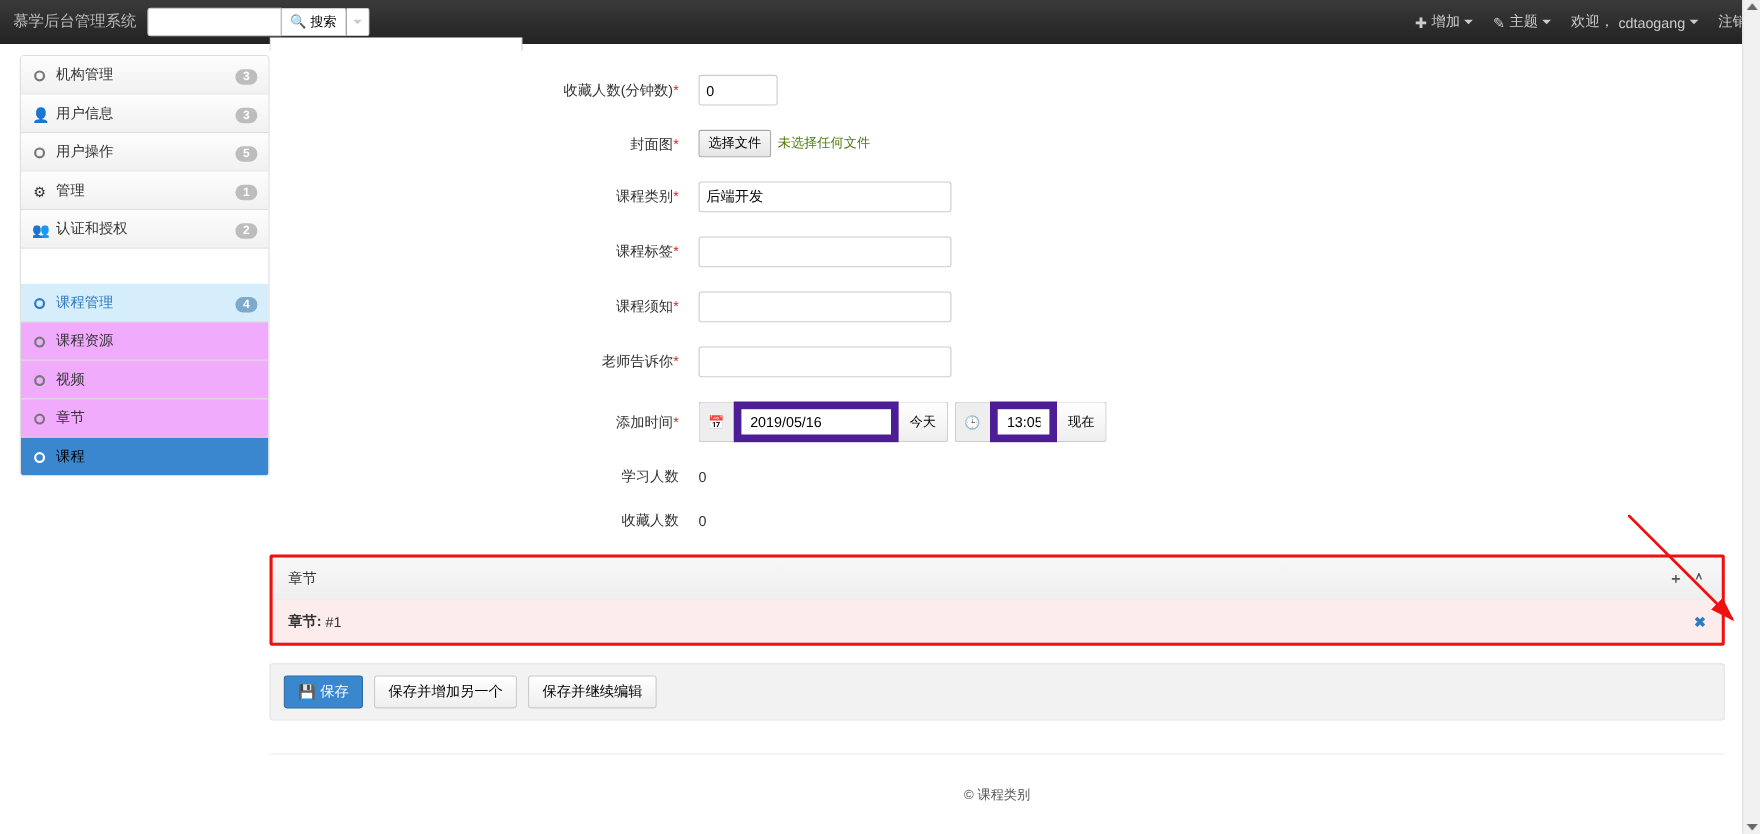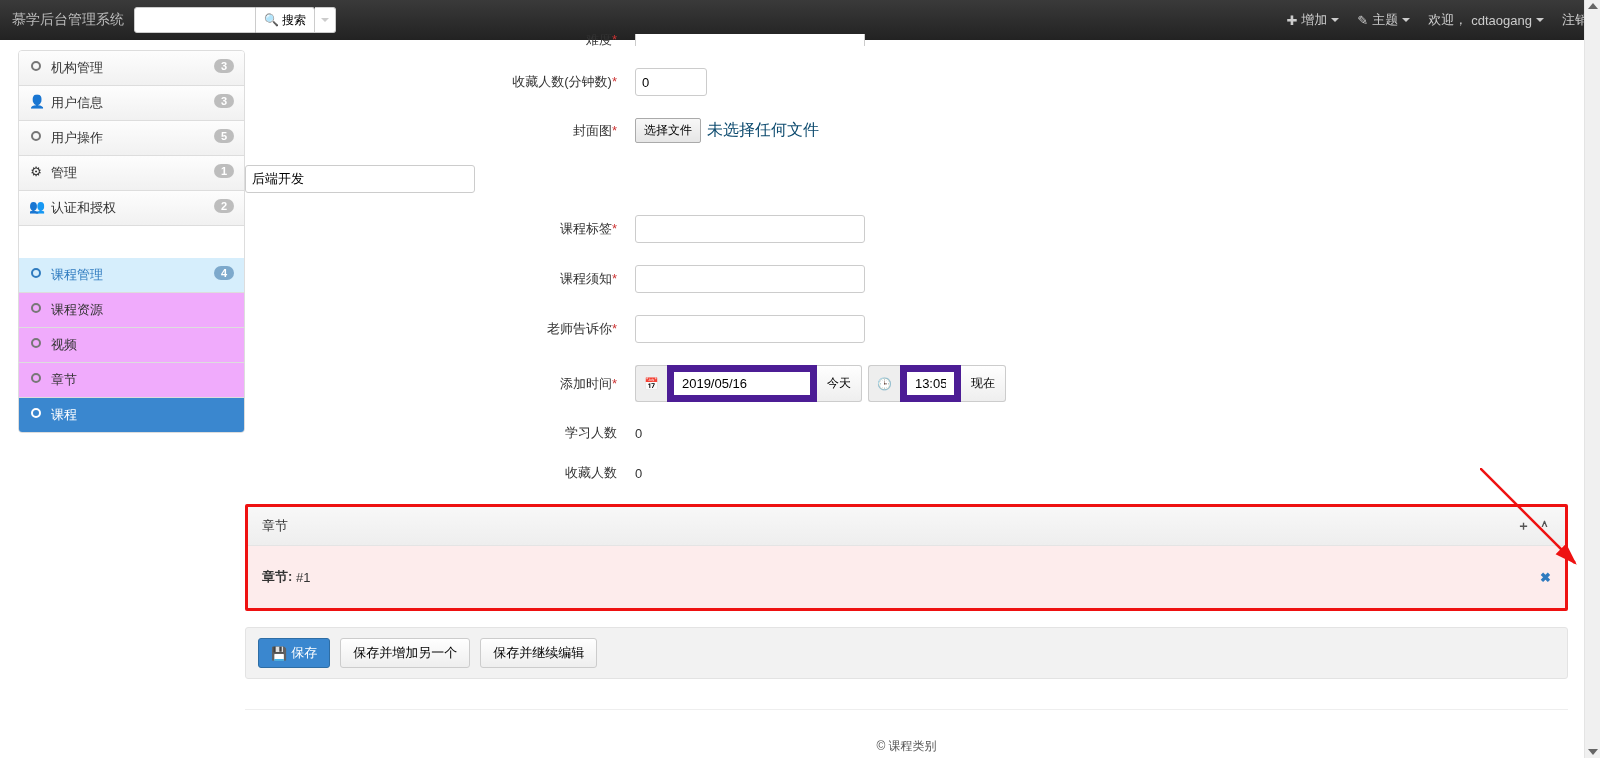--- a/index.html
+++ b/index.html
@@ -19,55 +19,55 @@
   
   .scroll-ind { position: fixed; right: 0; top: 0; width: 16px; height: 100%; background: #f0f0f0; border-left:1px solid #e4e4e4; }
   .scroll-up { position:absolute; top:3px; left:3px; width:0; height:0; border-left:5px solid transparent; border-right:5px solid transparent; border-bottom:6px solid #666; }
   .scroll-down { position:absolute; bottom:3px; left:3px; width:0; height:0; border-left:5px solid transparent; border-right:5px solid transparent; border-top:6px solid #666; }
 
   .layout { display: flex; }
 
   
   .sidebar { width: 245px; padding: 10px 0 10px 18px; }
   .menu { border: 1px solid #ddd; border-radius: 4px; overflow: hidden; }
-  .menu-item { display: flex; align-items: flex-start; padding: 8px 10px; background: linear-gradient(#fdfdfd,#f1f1f1); border-bottom: 1px solid #ddd; cursor: pointer; font-size: 13px; gap:8px; }
+  .menu-item { display: flex; align-items: flex-end; padding: 8px 10px; background: linear-gradient(#fdfdfd,#f1f1f1); border-bottom: 1px solid #ddd; cursor: pointer; font-size: 13px; gap:8px; }
   .menu-item:last-child { border-bottom: none; }
   .menu-item.plain { background: #f0abfc; }
   .menu-item.active-parent { background: #d6eefc; color:#2f7bbf;margin-top:32px; }
-  .menu-item.active { background: #3a87cf; color: #ffffff; }
+  .menu-item.active { background: #3a87cf; color: #000000; }
   .menu-item .ico { width: 14px; text-align:center; }
   .badge { margin-left: auto; background: #bdbdbd; color: #fff; border-radius: 10px; padding: 1px 7px; font-size: 11px; font-weight: bold; }
   .active-parent .badge { background:#7da9cc; }
 
   
   .main { flex: 1; padding: 0 18px 40px 0; margin-right: 14px; }
   .form { padding-top: 0; }
   .row { display: flex; align-items: center; margin: 22px 0; }
   .lbl { width: 390px; text-align: right; padding-right: 18px; font-size: 13px; }
   .req { color: #c33; }
   .ctrl { flex: 1; display:flex; align-items:center; gap:6px; }
   .inp { width: 230px; height: 28px; border: 1px solid #ccc; border-radius: 3px; padding: 3px 6px; font-size: 13px; }
   .inp-sm { width: 72px; }
   .file-btn { font-size: 12px; border:1px solid #aaa; background:linear-gradient(#f7f7f7,#e6e6e6); padding:3px 8px; border-radius:2px; cursor:pointer; }
-  .file-txt { font-size: 16px; color:#0c4a6e; }
+  .file-txt { font-size: 12px; color:#4d7c0f; }
   .static-val { font-size: 13px; }
 
   .input-group { display:flex; }
   .ig-addon { border:1px solid #ccc; background:#eee; padding:4px 8px; display:flex; align-items:center; font-size:12px; }
   .ig-addon.left { border-radius:3px 0 0 3px; border-right:none; }
   .ig-input { border:7px solid #4c1d95; padding:4px 8px; font-size:13px; width:150px; }
   .ig-btn { border:1px solid #ccc; border-left:none; background:linear-gradient(#fff,#eee); padding:4px 10px; border-radius:0 3px 3px 0; font-size:12px; cursor:pointer;text-align:center; }
   .ig-input.time { width:61px; }
 
   
   .panel-box { border: 3px solid #e11; border-radius: 2px; margin-top: 20px; }
   .panel-hd { display:flex; align-items:center; padding: 10px 14px; background: linear-gradient(#f8f8f8,#eee); border-bottom:1px solid #e4e4e4; font-size:13px; }
   .panel-hd-tools { margin-left:auto; display:flex; gap:8px; }
   .tool { cursor:pointer; font-weight:bold; color:#555; font-size:13px; }
-  .panel-row { display:flex; align-items:center; padding:22px 14px; background:#fdecec; font-size:13px; }
+  .panel-row { display:flex; align-items:center; padding:10px 14px; background:#fdecec; font-size:13px; }
   .panel-row .del { margin-left:auto; color:#2f7bbf; font-weight:bold; cursor:pointer; }
 
   
   .actions { background:#f2f2f2; border:1px solid #e3e3e3; border-radius:3px; padding:10px 12px; margin-top:16px; display:flex; gap:10px; }
   .btn { border:1px solid #ccc; background:linear-gradient(#fff,#eee); padding:5px 12px; border-radius:3px; font-size:13px; cursor:pointer; display:flex; align-items:center; gap:4px; }
   .btn-primary { background:#3a87cf; border-color:#2e6da4; color:#fff; }
 
   
   .footer { text-align:center; padding: 28px 0 14px; color:#555; font-size:12px; border-top:1px solid #eee; margin-top:30px; }
 
@@ -167,21 +167,20 @@
           <span class="ico"><span class="circle-ico"></span></span>
           <span>课程</span>
         </div>
       </div>
   </div>
 
   <div class="main" style="position:relative;">
     <div class="form">
 
       <div class="row" style="margin-top:-6px; overflow:hidden; height:12px;">
-        <div class="lbl"><span>难度</span><span class="req">*</span></div>
         <div class="ctrl">
             <input class="inp" style="">
           </div>
       </div>
 
       <div class="row">
         <div class="lbl"><span>收藏人数(分钟数)</span><span class="req">*</span></div>
         <div class="ctrl">
             <input class="inp inp-sm" value="0" style="">
           </div>
@@ -189,20 +188,21 @@
 
       <div class="row">
         <div class="lbl"><span>封面图</span><span class="req">*</span></div>
         <div class="ctrl">
           <button class="file-btn">选择文件</button>
           <span class="file-txt">未选择任何文件</span>
         </div>
       </div>
 
       <div class="row">
+        <div class="lbl"><span>课程类别</span><span class="req">*</span></div>
         <div class="ctrl">
             <input class="inp" value="后端开发" style="">
           </div>
       </div>
 
       <div class="row">
         <div class="lbl"><span>课程标签</span><span class="req">*</span></div>
         <div class="ctrl">
             <input class="inp" style="">
           </div>

